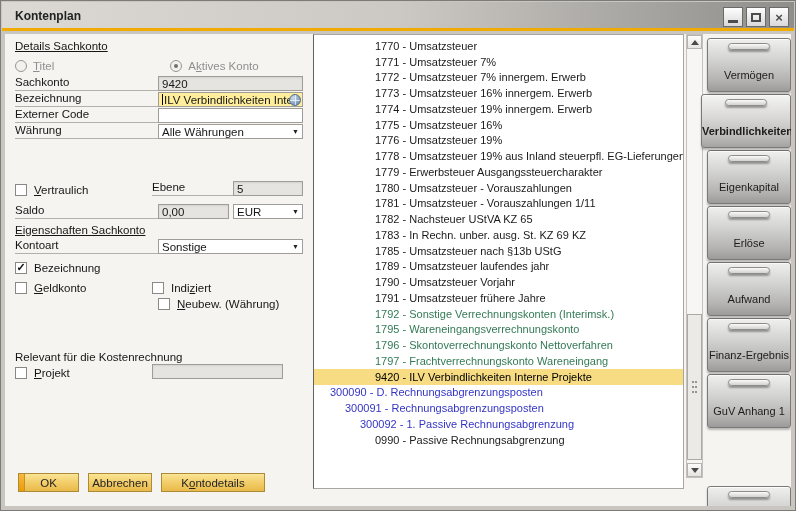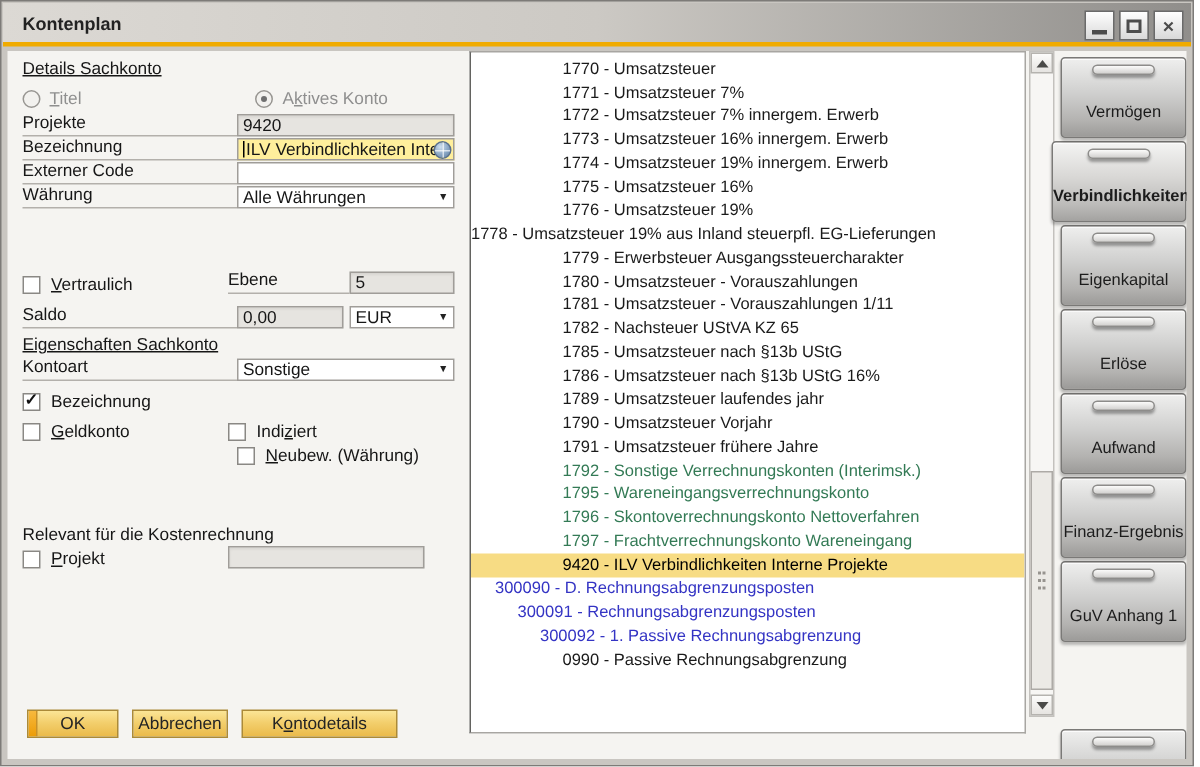--- a/index.html
+++ b/index.html
@@ -147,21 +147,21 @@
 
     <div class="frow" style="top:22px;">
       <span class="radio"></span>
       <span class="radio-lbl"><u>T</u>itel</span>
       <span style="width:116px;"></span>
       <span class="radio sel"></span>
       <span class="radio-lbl">A<u>k</u>tives Konto</span>
     </div>
 
     <div class="frow" style="top:41px;">
-      <span class="lbl">Projekte</span>
+      <span class="lbl">Sachkonto</span>
       <div class="fld disabled">
           <span>9420</span>
         </div>
     </div>
 
     <div class="frow" style="top:57px;">
       <span class="lbl">Bezeichnung</span>
       <div class="fld yellow">
         <span class="cursor-bar"></span>
         <span style="overflow:hidden;">ILV Verbindlichkeiten Interne Projekte</span>
@@ -257,27 +257,27 @@
     </div>
 
     <div class="list">
         <div class="list-row" style="padding-left: 61px;">1770 - Umsatzsteuer</div>
         <div class="list-row" style="padding-left: 61px;">1771 - Umsatzsteuer 7%</div>
         <div class="list-row" style="padding-left: 61px;">1772 - Umsatzsteuer 7% innergem. Erwerb</div>
         <div class="list-row" style="padding-left: 61px;">1773 - Umsatzsteuer 16% innergem. Erwerb</div>
         <div class="list-row" style="padding-left: 61px;">1774 - Umsatzsteuer 19% innergem. Erwerb</div>
         <div class="list-row" style="padding-left: 61px;">1775 - Umsatzsteuer 16%</div>
         <div class="list-row" style="padding-left: 61px;">1776 - Umsatzsteuer 19%</div>
-        <div class="list-row" style="">1778 - Umsatzsteuer 19% aus Inland steuerpfl. EG-Lieferungen</div>
+        <div class="list-row" style="padding-left: 61px;">1778 - Umsatzsteuer 19% aus Inland steuerpfl. EG-Lieferungen</div>
         <div class="list-row" style="padding-left: 61px;">1779 - Erwerbsteuer Ausgangssteuercharakter</div>
         <div class="list-row" style="padding-left: 61px;">1780 - Umsatzsteuer - Vorauszahlungen</div>
         <div class="list-row" style="padding-left: 61px;">1781 - Umsatzsteuer - Vorauszahlungen 1/11</div>
         <div class="list-row" style="padding-left: 61px;">1782 - Nachsteuer UStVA KZ 65</div>
+        <div class="list-row" style="padding-left: 61px;">1783 - In Rechn. unber. ausg. St. KZ 69 KZ</div>
         <div class="list-row" style="padding-left: 61px;">1785 - Umsatzsteuer nach §13b UStG</div>
-        <div class="list-row" style="padding-left: 61px;">1786 - Umsatzsteuer nach §13b UStG 16%</div>
         <div class="list-row" style="padding-left: 61px;">1789 - Umsatzsteuer laufendes jahr</div>
         <div class="list-row" style="padding-left: 61px;">1790 - Umsatzsteuer Vorjahr</div>
         <div class="list-row" style="padding-left: 61px;">1791 - Umsatzsteuer frühere Jahre</div>
         <div class="list-row green" style="padding-left: 61px;">1792 - Sonstige Verrechnungskonten (Interimsk.)</div>
         <div class="list-row green" style="padding-left: 61px;">1795 - Wareneingangsverrechnungskonto</div>
         <div class="list-row green" style="padding-left: 61px;">1796 - Skontoverrechnungskonto Nettoverfahren</div>
         <div class="list-row green" style="padding-left: 61px;">1797 - Frachtverrechnungskonto Wareneingang</div>
         <div class="list-row selected" style="padding-left: 61px;">9420 - ILV Verbindlichkeiten Interne Projekte</div>
         <div class="list-row blue" style="padding-left: 16px;">300090 - D. Rechnungsabgrenzungsposten</div>
         <div class="list-row blue" style="padding-left: 31px;">300091 - Rechnungsabgrenzungsposten</div>

